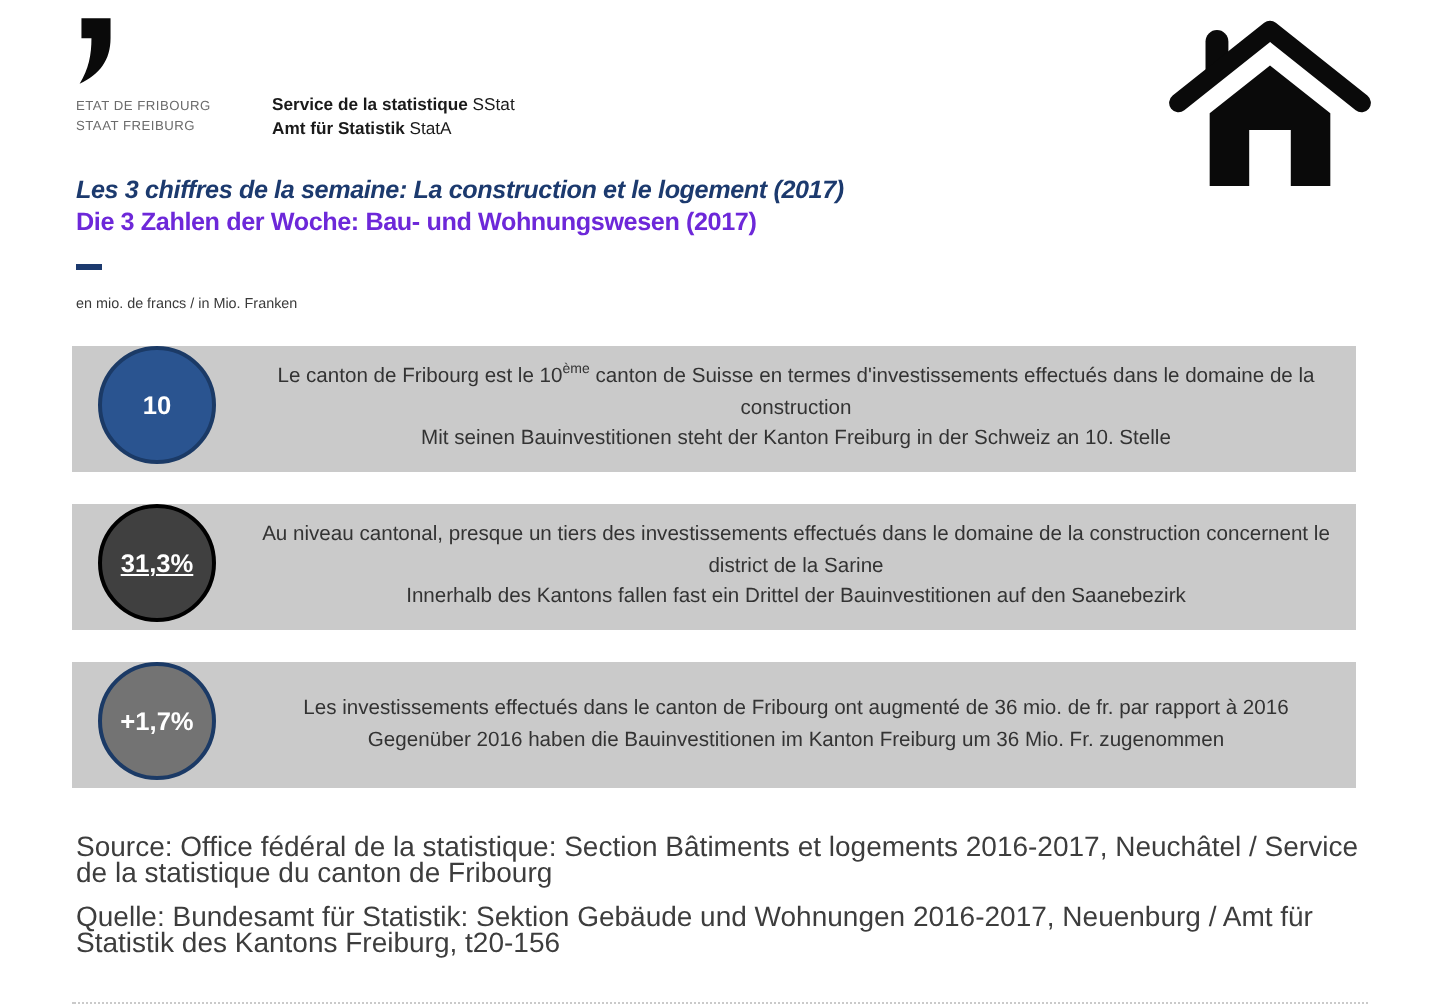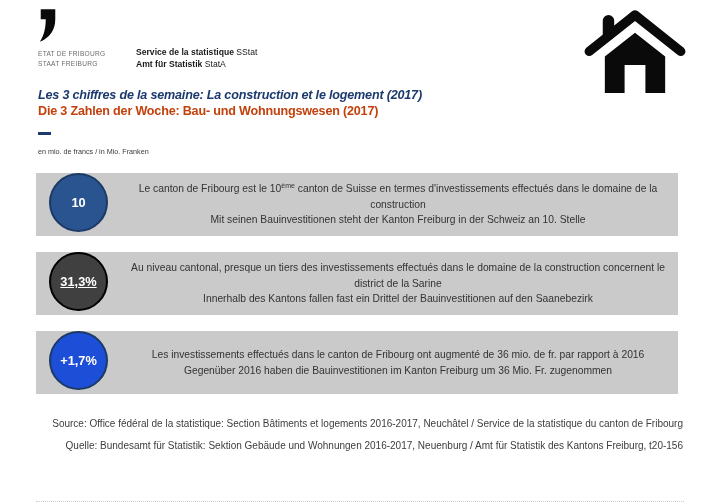--- a/index.html
+++ b/index.html
@@ -56,21 +56,21 @@
   .stat-text {
     position: absolute; left: 88px; right: 6px; top: 0; bottom: 0;
     display: flex; flex-direction: column; justify-content: center;
     text-align: center; font-size: 10.3px; line-height: 15.4px; color: #333333;
   }
   .stat-text sup { font-size: 7px; vertical-align: super; line-height: 0; }
 
   
   .footer { position: absolute; left: 38px; top: 417px; width: 645px; }
   .footer p {
-    font-size: 10px; line-height: 13px; color: #3d3d3d; margin-bottom: 9px; text-align: right;
+    font-size: 14px; line-height: 13px; color: #3d3d3d; margin-bottom: 9px;
   }
   .bottom-marks {
     position: absolute; left: 36px; right: 36px; bottom: 2px;
     border-bottom: 1px dotted #b5b5b5; opacity: 0.7; height: 1px;
   }
 </style>
 </head>
 <body>
 
 <div class="page">
@@ -93,21 +93,21 @@
 
   <div class="house-icon-wrap">
     <svg width="104" height="97" viewBox="0 0 100 92">
       <rect x="19" y="9" width="11" height="24" rx="5.5" fill="#0a0a0a"></rect>
       <path d="M6,44 L50,9 L94,44" fill="none" stroke="#0a0a0a" stroke-width="9" stroke-linecap="round" stroke-linejoin="round"></path>
       <polygon points="21,49 50,26 79,49 79,84 60,84 60,57 40,57 40,84 21,84" fill="#0a0a0a"></polygon>
     </svg>
   </div>
 
   <div class="title-fr" style="color:#1c3a6e;">Les 3 chiffres de la semaine: La construction et le logement (2017)</div>
-  <div class="title-de" style="color:#c2410c;">Die 3 Zahlen der Woche: Bau- und Wohnungswesen (2017)</div>
+  <div class="title-de" style="color:#6d28d9;">Die 3 Zahlen der Woche: Bau- und Wohnungswesen (2017)</div>
   <div class="title-dash" style="background:#1c3a6e;"></div>
   <div class="unit-note">en mio. de francs / in Mio. Franken</div>
 
   <div class="rows">
 
     <div class="stat-row" style="background:#cacaca;">
       <div class="stat-circle" style="background:#2a5490; border:2px solid #1b3a66;">
         <span>10</span>
       </div>
       <div class="stat-text">
@@ -120,21 +120,21 @@
       <div class="stat-circle" style="background:#404040; border:2px solid #000000;text-decoration:underline;">
         <span>31,3%</span>
       </div>
       <div class="stat-text">
         <div><span>Au niveau cantonal, presque un tiers des investissements effectués dans le domaine de la construction concernent le district de la Sarine</span><sup></sup><span></span></div>
         <div>Innerhalb des Kantons fallen fast ein Drittel der Bauinvestitionen auf den Saanebezirk</div>
       </div>
     </div>
 
     <div class="stat-row" style="background:#cacaca;">
-      <div class="stat-circle" style="background:#1d4ed8; border:2px solid #1b3a66;">
+      <div class="stat-circle" style="background:#737373; border:2px solid #1b3a66;">
         <span>+1,7%</span>
       </div>
       <div class="stat-text">
         <div><span>Les investissements effectués dans le canton de Fribourg ont augmenté de 36 mio. de fr. par rapport à 2016</span><sup></sup><span></span></div>
         <div>Gegenüber 2016 haben die Bauinvestitionen im Kanton Freiburg um 36 Mio. Fr. zugenommen</div>
       </div>
     </div>
 
   </div>
 

